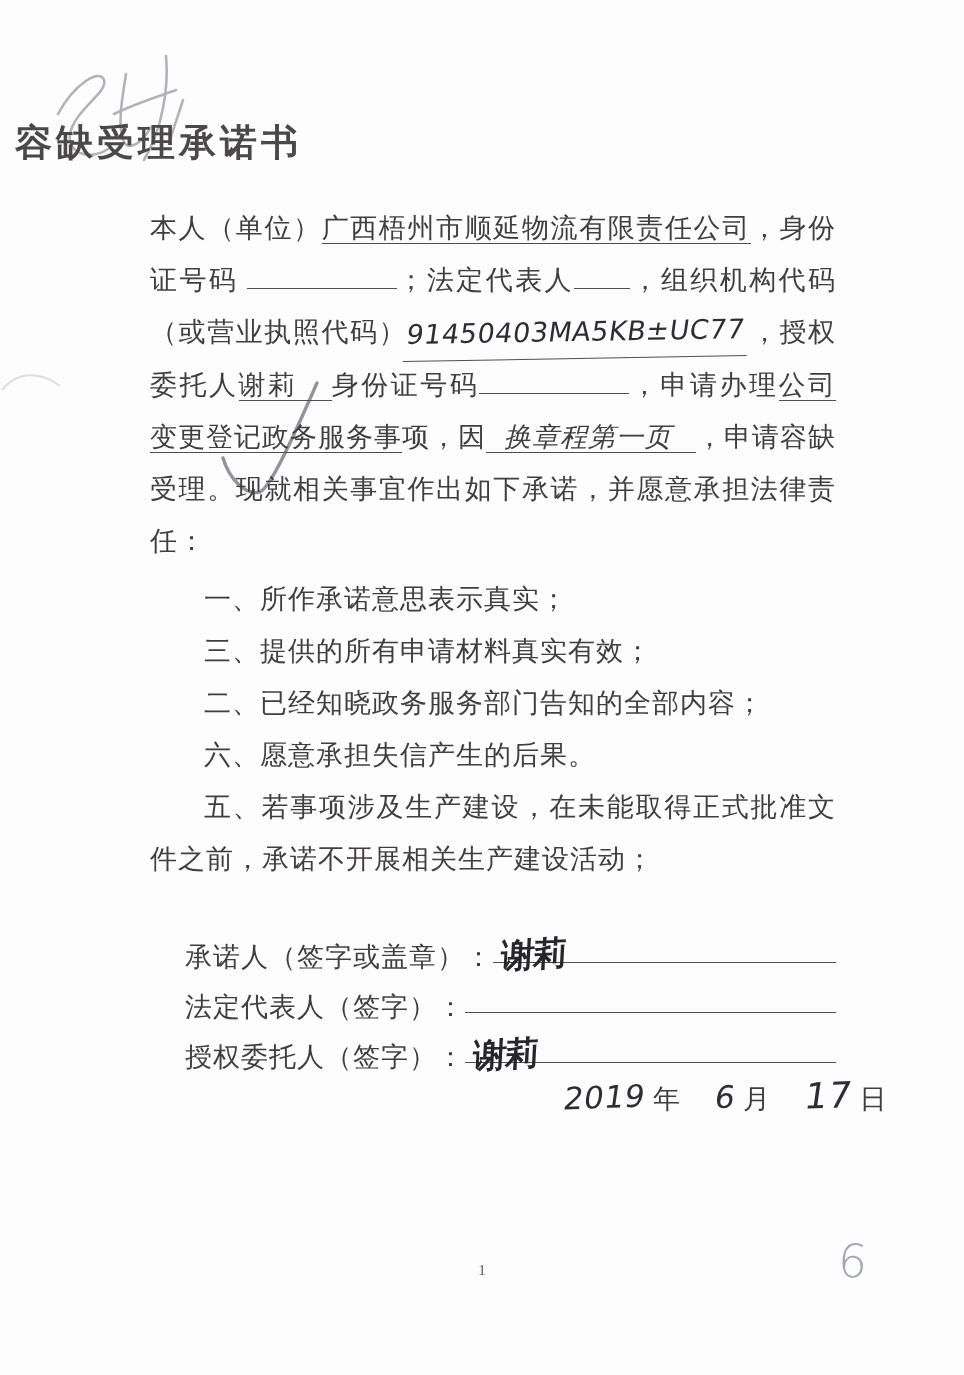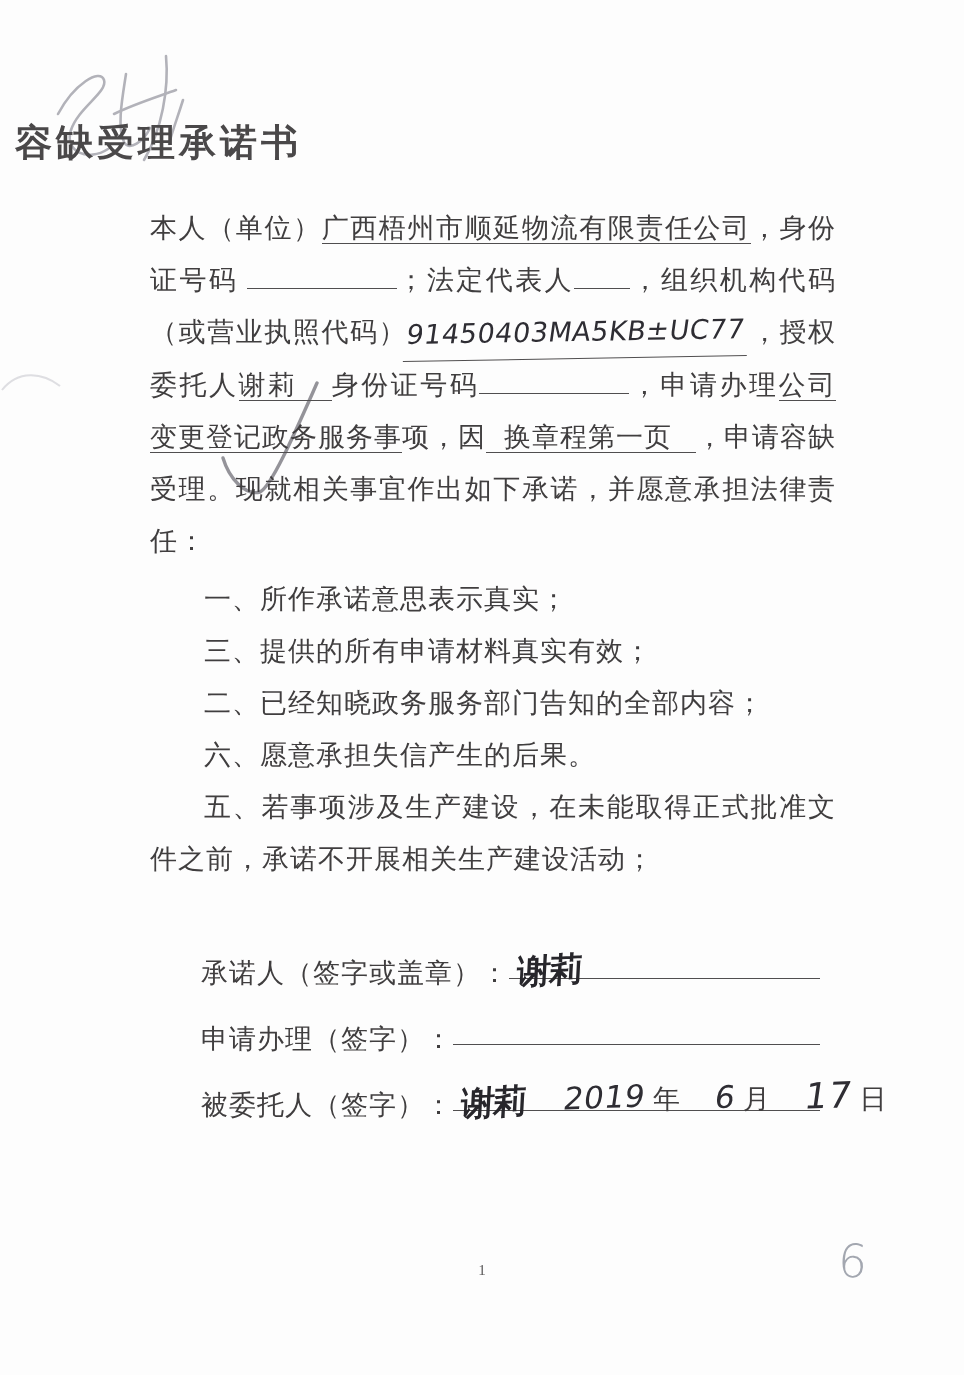--- a/index.html
+++ b/index.html
@@ -26,35 +26,35 @@
   }
   .body-text p { margin:0; }
   .indent { text-indent:2em;font-family:Liberation Serif, serif; }
   .items { margin-top:6px; }
   .u  { border-bottom:1.5px solid #504e4f; }
   .blank { display:inline-block; border-bottom:1.5px solid #504e4f; height:1em; vertical-align:baseline; }
   .b-id1 { width:150px; }
   .b-rep { width:56px; }
   .b-id2 { width:150px; }
   .pad-r { padding-right:34px; }
-  .pad-lr { padding-left:18px; padding-right:24px; }
+  .pad-lr { padding-left:18px; padding-right:24px;font-style:italic; }
   .pad-num { padding-left:12px; padding-right:12px; }
   .hw {
     display:inline-block;
     font-family:"DejaVu Sans", sans-serif;
     color:#2e2d33;
     transform: skewX(-7deg) rotate(-1.5deg);
     letter-spacing:0.5px;
   }
   .hw-code { font-size:27px; border-bottom:1.5px solid #504e4f; padding-right:6px; transform: skewX(-9deg) rotate(-1deg); }
   .sig-block {
     position:absolute; left:185px; top:932px; width:651px;
     font-size:27px; line-height:50px; letter-spacing:1px;
   }
-  .sig-row { display:flex; align-items:baseline; margin:16px;justify-content:flex-end; }
+  .sig-row { display:flex; align-items:baseline; margin:0;justify-content:flex-end; }
   .sig-line { flex:1; border-bottom:1.5px solid #504e4f; height:1.1em; padding-left:8px; }
   .sig-hw {
     font-family:"Liberation Serif", serif;
     font-size:34px; font-weight:700; color:#27262b;
     display:inline-block; transform: rotate(-3deg) skewX(-6deg);
     letter-spacing:-2px; line-height:1;
   }
   .date-line {
     position:absolute; left:556px; top:1075px; width:300px;
     font-size:27px; letter-spacing:1px; white-space:nowrap;
@@ -108,25 +108,25 @@
       <p class="indent">五、若事项涉及生产建设，在未能取得正式批准文件之前，承诺不开展相关生产建设活动；</p>
     </div>
   </div>
 
   <div class="sig-block">
     <div class="sig-row">
       <span>承诺人（签字或盖章）：</span>
       <span class="sig-line"><span class="sig-hw">谢莉</span></span>
     </div>
     <div class="sig-row">
-      <span>申请办理（签字）：</span>
+      <span>法定代表人（签字）：</span>
       <span class="sig-line"><span class="sig-hw"></span></span>
     </div>
     <div class="sig-row">
-      <span>被委托人（签字）：</span>
+      <span>授权委托人（签字）：</span>
       <span class="sig-line"><span class="sig-hw">谢莉</span></span>
     </div>
   </div>
 
   <div class="date-line">
     <span class="hw hw-date">2019</span><span>年</span>
     <span class="hw hw-date" style="margin-left:26px;">6</span><span>月</span>
     <span class="hw hw-date" style="margin-left:26px;font-size:36px;">17</span><span>日</span>
   </div>
 

